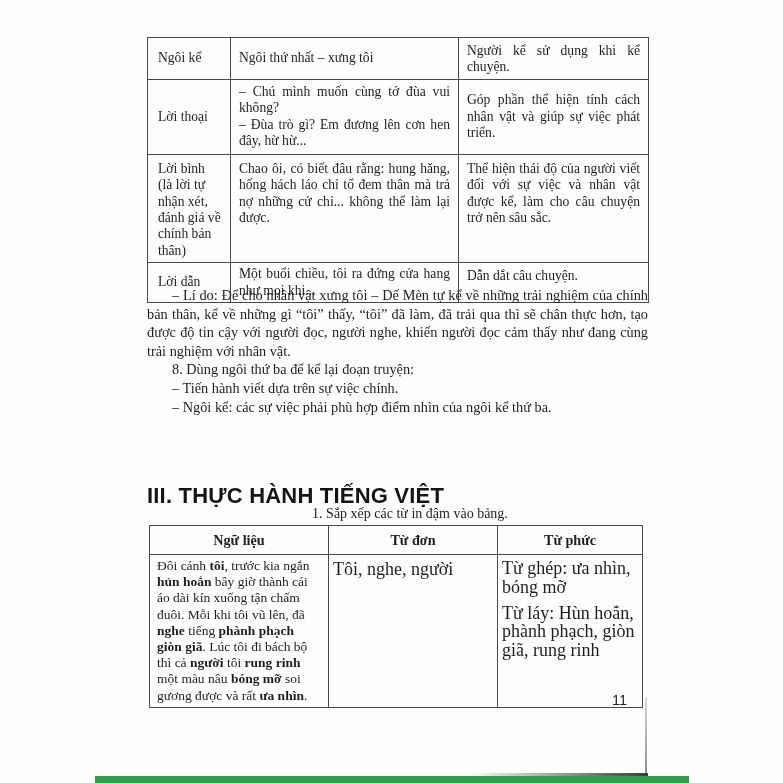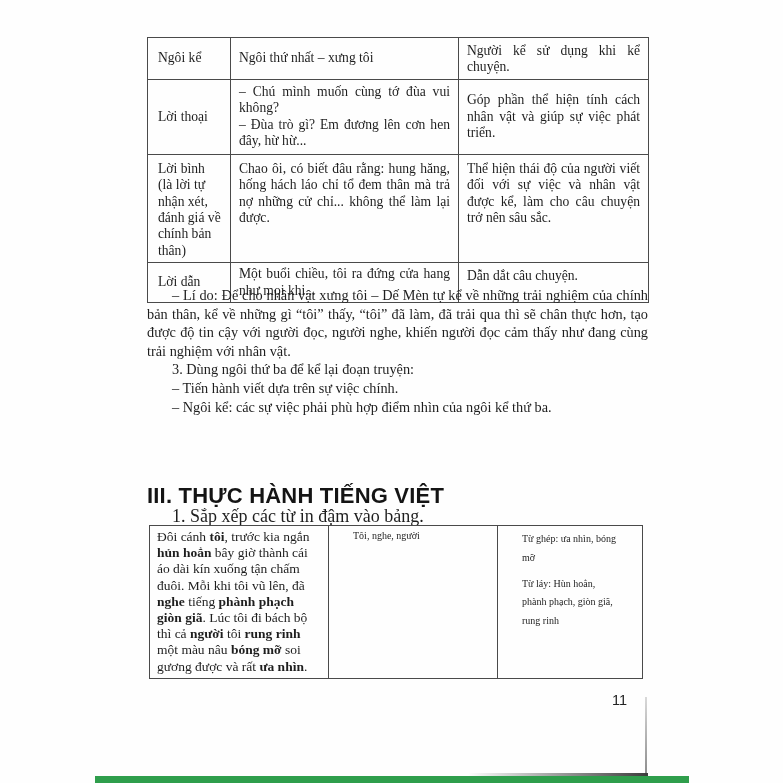--- a/index.html
+++ b/index.html
@@ -38,33 +38,33 @@
   .answers p { margin:0; text-indent:25px; }
 
   
   .section-heading {
     position:absolute; left:147px; top:483px;
     font-family:"Liberation Sans","DejaVu Sans",sans-serif;
     font-weight:bold; font-size:22px; letter-spacing:.2px; color:#141414;
   }
   .instruction {
     position:absolute; left:147px; top:506px; width:501px;
-    font-size:18px; text-indent:25px;
+    font-size:14px; text-indent:25px;text-align:center;
   }
 
   
   .tbl-words { position:absolute; left:149px; top:525px; width:493px; }
   .tbl-words table { width:100%; border-collapse:collapse; table-layout:fixed; }
   .tbl-words th, .tbl-words td { border:1.2px solid #4a4a4a; overflow:hidden; }
   .tbl-words col.c1 { width:179px; }
   .tbl-words col.c2 { width:169px; }
   .tbl-words col.c3 { width:145px; }
   .tbl-words th { height:26px; font-size:14.2px; text-align:center; vertical-align:middle; font-weight:bold; }
   .tbl-words tr.body { height:144px; }
-  .tbl-words td { vertical-align:top; font-size:10px; padding:4px 24px; }
+  .tbl-words td { vertical-align:top; font-size:18px; padding:4px 4px; }
   .tbl-words td.ngulieu { font-size:13.5px; line-height:16.2px; padding:3px 7px; }
   .tbl-words td.tuphuc p { margin:0 0 7px 0; line-height:18.8px; }
 
   
   .page-num {
     position:absolute; left:612px; top:692px;
     font-family:"Liberation Sans","DejaVu Sans",sans-serif; font-size:14.5px; color:#222;
   }
   .page-edge-v {
     position:absolute; left:645px; top:697px; width:2px; height:80px;
@@ -114,36 +114,41 @@
       <td class="label">Lời dẫn</td>
       <td class="just">Một buổi chiều, tôi ra đứng cửa hang như mọi khi...</td>
       <td class="top">Dẫn dắt câu chuyện.</td>
     </tr>
   </tbody>
     </table>
 </div>
 
 <div class="answers">
   <p>– Lí do: Để cho nhân vật xưng tôi – Dế Mèn tự kể về những trải nghiệm của chính bản thân, kể về những gì “tôi” thấy, “tôi” đã làm, đã trải qua thì sẽ chân thực hơn, tạo được độ tin cậy với người đọc, người nghe, khiến người đọc cảm thấy như đang cùng trải nghiệm với nhân vật.</p>
-  <p>3. Dùng ngôi thứ ba để kể lại đoạn truyện:</p>
+  <p>8. Dùng ngôi thứ ba để kể lại đoạn truyện:</p>
   <p>– Tiến hành viết dựa trên sự việc chính.</p>
   <p>– Ngôi kể: các sự việc phải phù hợp điểm nhìn của ngôi kể thứ ba.</p>
 </div>
 
 <div class="section-heading">III. THỰC HÀNH TIẾNG VIỆT</div>
 <div class="instruction">1. Sắp xếp các từ in đậm vào bảng.</div>
 
 <div class="tbl-words">
   <table>
     <colgroup>
         <col class="c1">
         <col class="c2">
         <col class="c3">
       </colgroup>
     <tbody>
+        <tr>
+      <th>Ngữ liệu</th>
+      <th>Từ đơn</th>
+      <th>Từ phức</th>
+    </tr>
     <tr class="body">
       <td class="ngulieu"><span>Đôi cánh </span><b>tôi</b><span>, trước kia ngắn </span><b>hủn hoẳn</b><span> bây giờ thành cái áo dài kín xuống tận chấm đuôi. Mỗi khi tôi vũ lên, đã </span><b>nghe</b><span> tiếng </span><b>phành phạch giòn giã</b><span>. Lúc tôi đi bách bộ thì cả </span><b>người</b><span> tôi </span><b>rung rinh</b><span> một màu nâu </span><b>bóng mỡ</b><span> soi gương được và rất </span><b>ưa nhìn</b><span>.</span></td>
       <td>Tôi, nghe, người</td>
       <td class="tuphuc">
         <p>Từ ghép: ưa nhìn, bóng mỡ</p>
         <p>Từ láy: Hùn hoẳn, phành phạch, giòn giã, rung rinh</p>
       </td>
     </tr>
   </tbody>
     </table>

